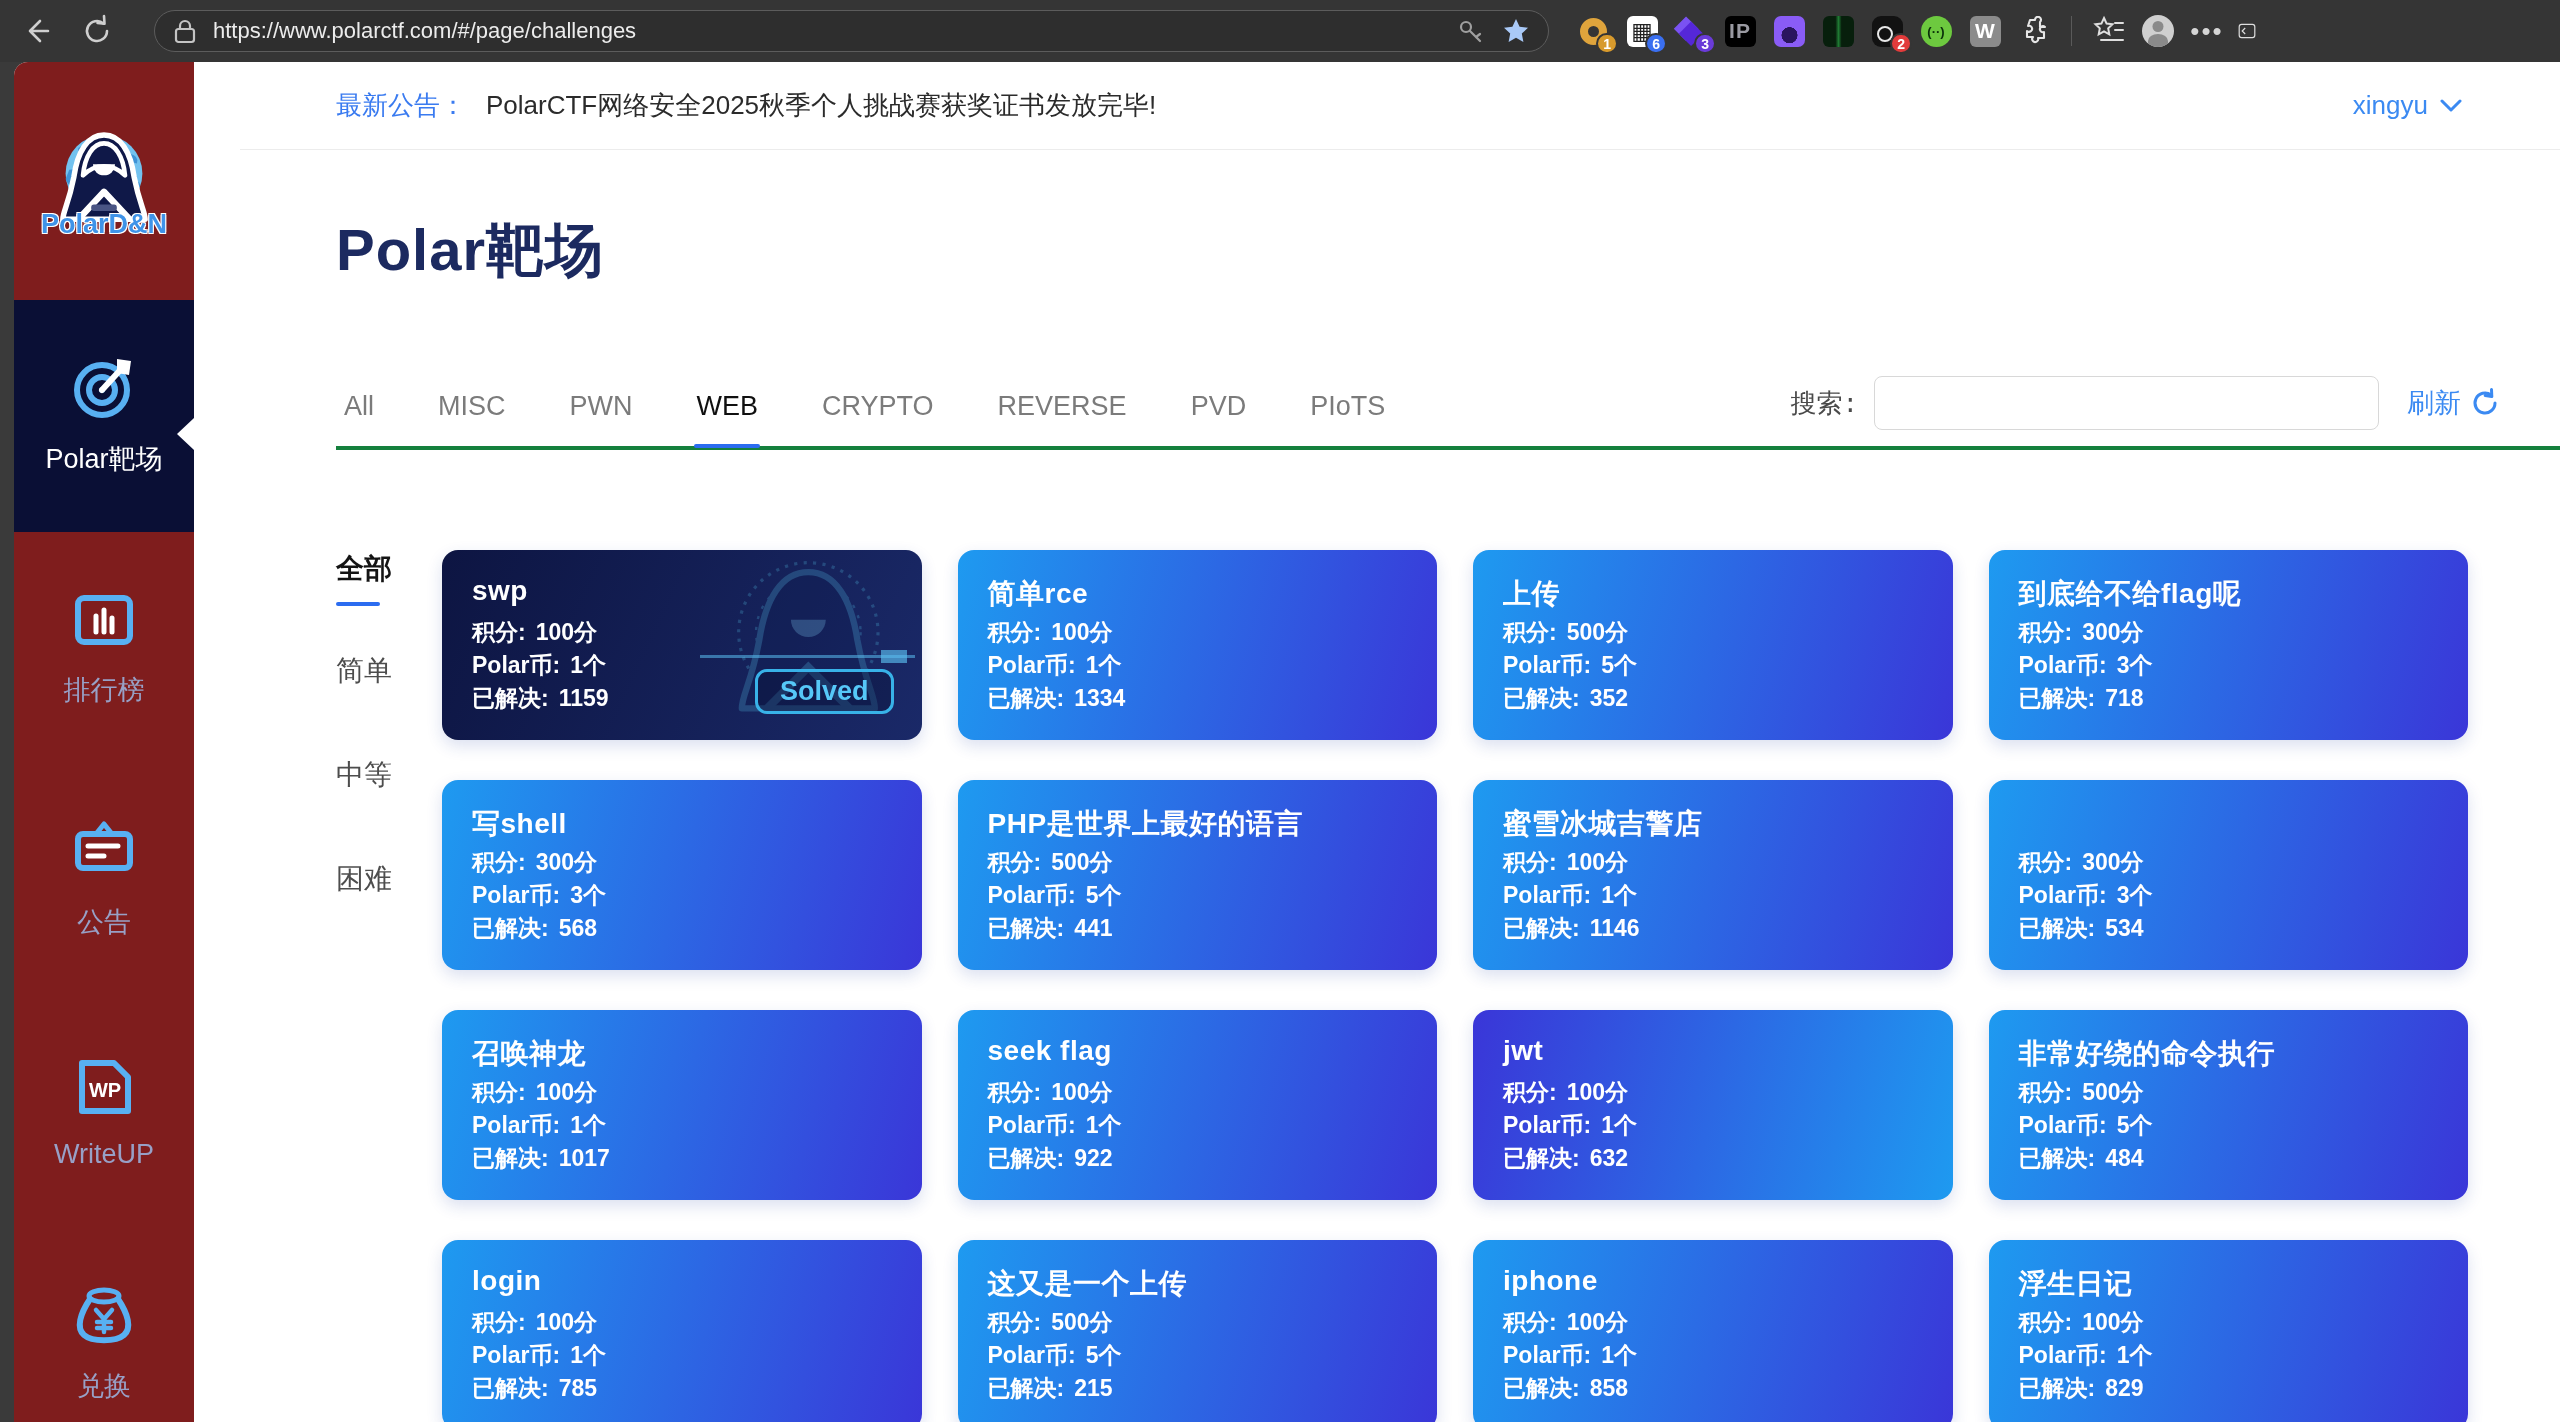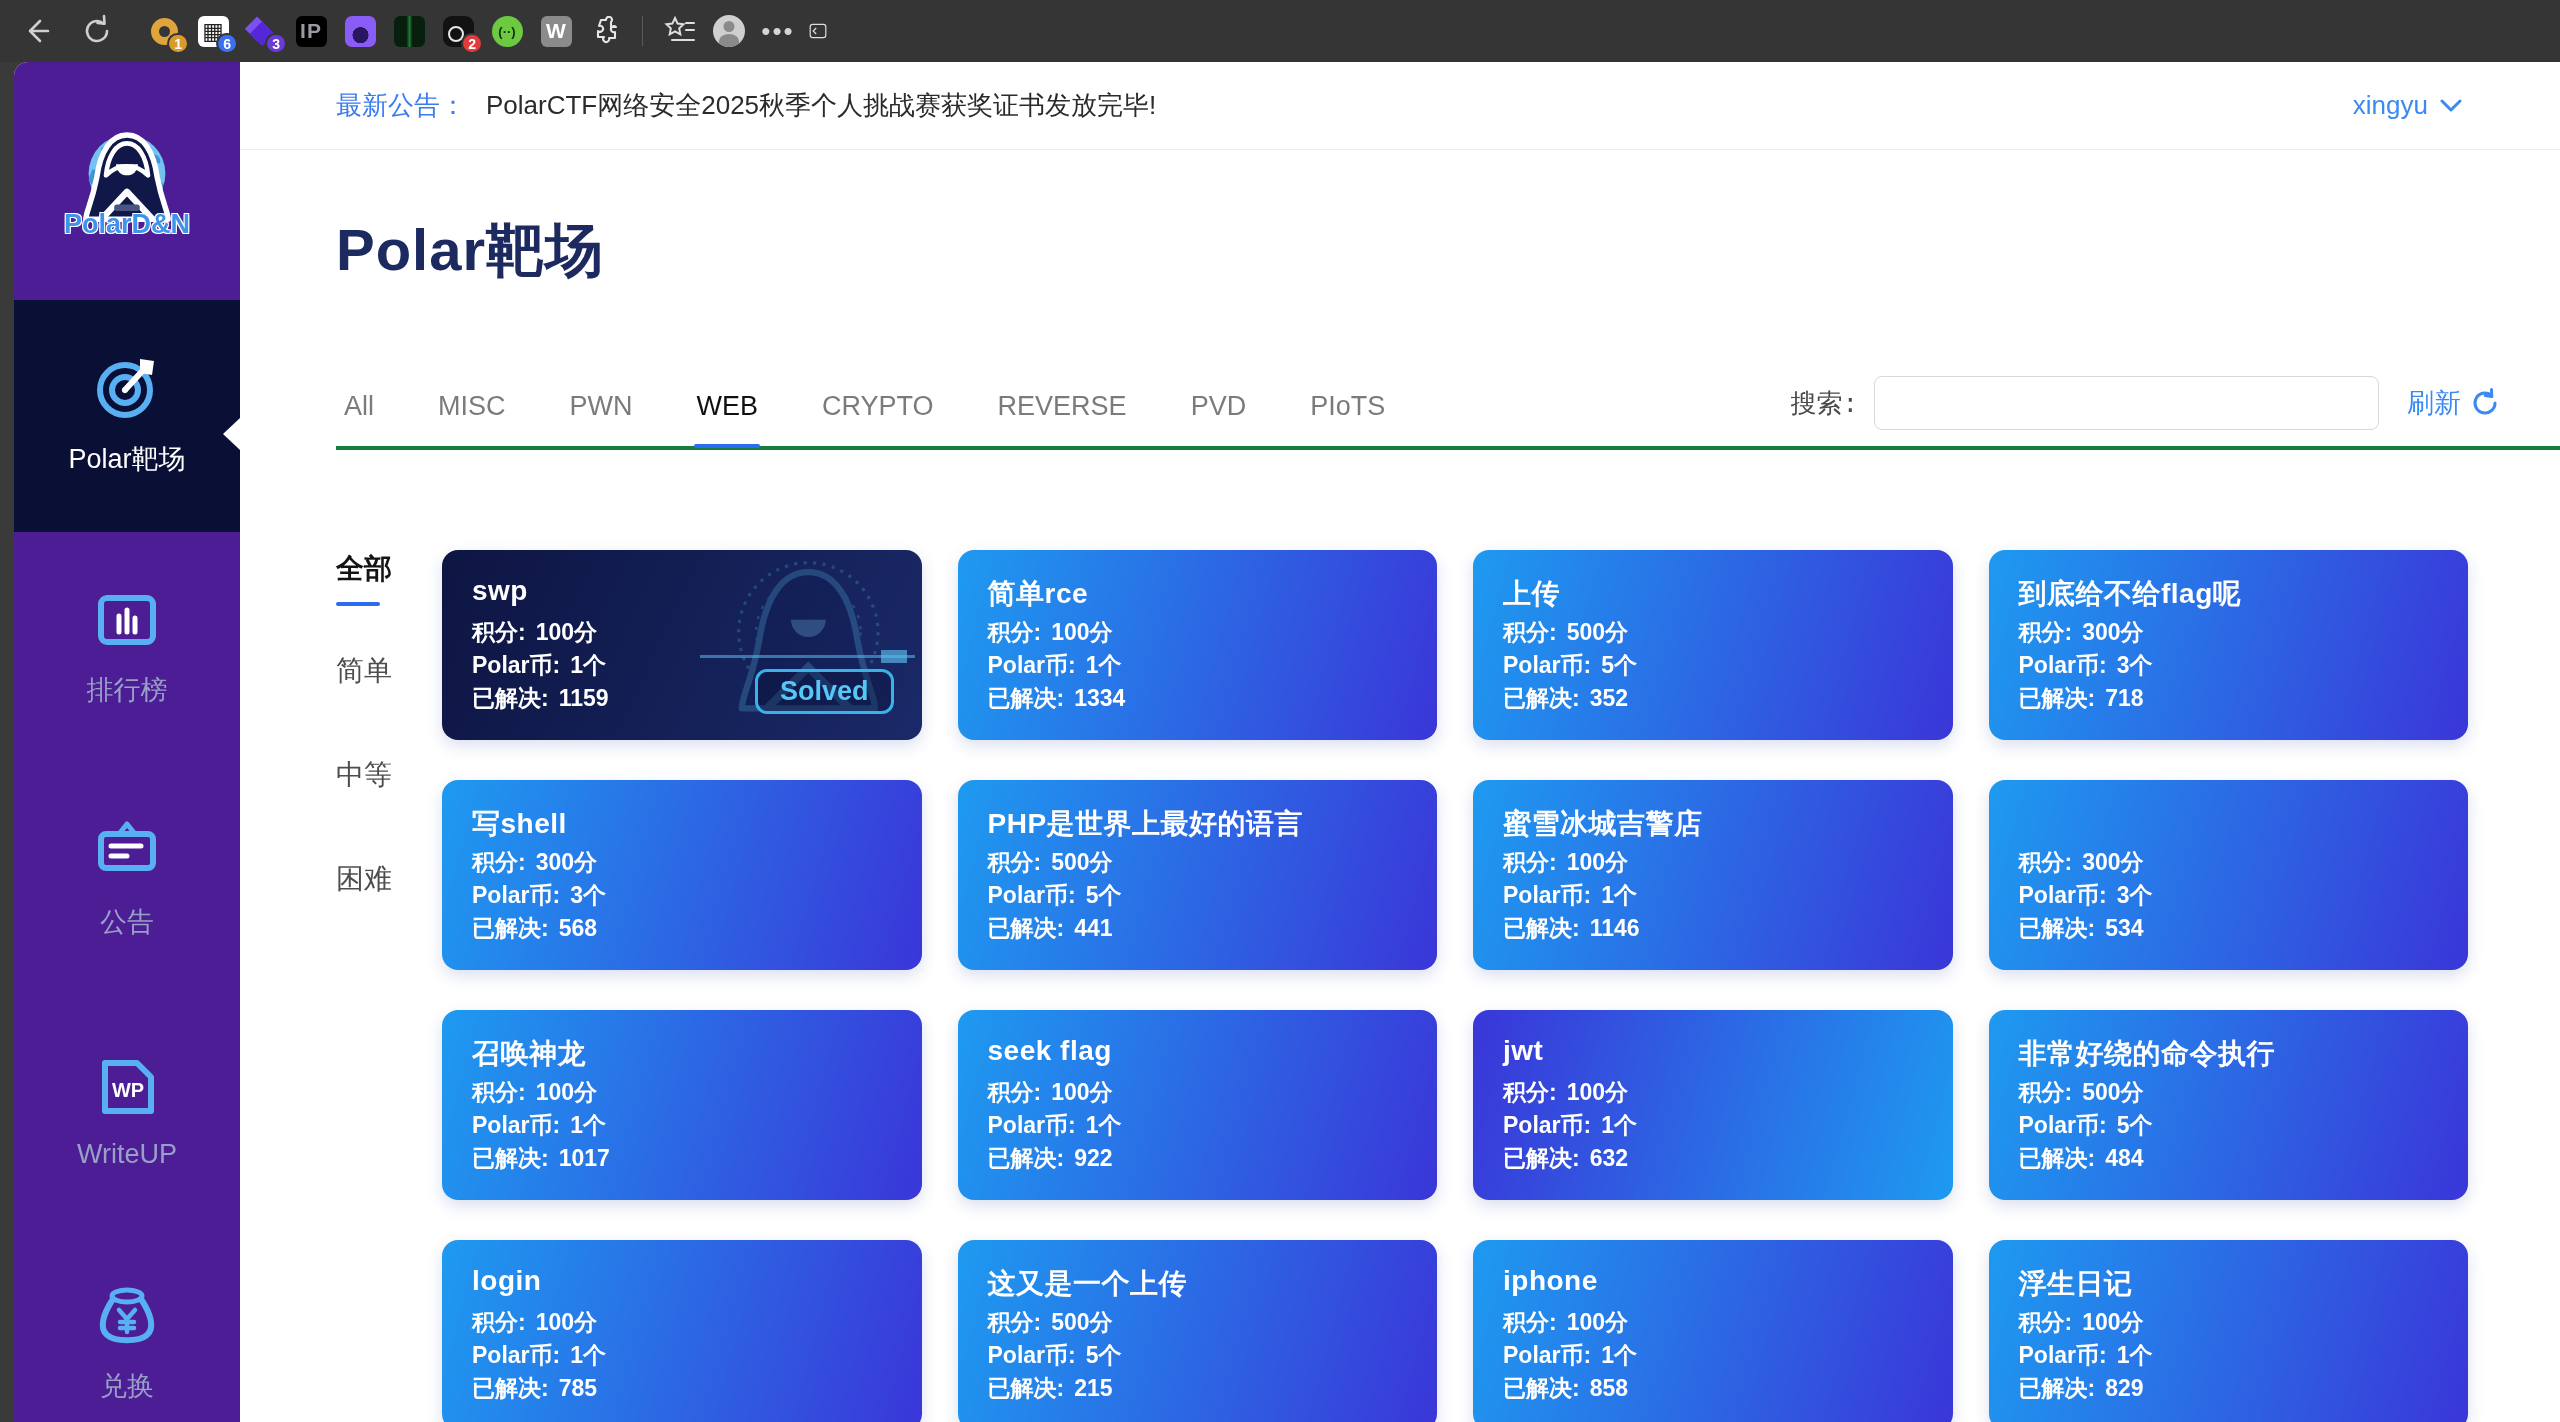--- a/index.html
+++ b/index.html
@@ -40,21 +40,21 @@
                            width:11px; height:11px; border-radius:50%; background:#8a8a8a; }
   .avatar-chrome::after { content:""; position:absolute; left:50%; top:19px; transform:translateX(-50%);
                           width:20px; height:14px; border-radius:50% 50% 0 0; background:#8a8a8a; }
   .dots { color:#d5d5d5; font-size:26px; letter-spacing:2px; }
 
   
   .page { position:absolute; top:62px; left:14px; right:0; bottom:0; background:#fff;
           border-top-left-radius:14px; overflow:hidden; }
 
   
-  .sidebar { position:absolute; left:0; top:0; bottom:0; width:226px; background:#4c1d95; }
+  .sidebar { position:absolute; left:0; top:0; bottom:0; width:180px; background:#7f1d1d; }
   .logo-wrap { height:238px; display:flex; flex-direction:column; align-items:center; justify-content:center; }
   .logo-text { margin-top:-26px; font-size:27px; font-weight:bold; color:#3f93e8;
                text-shadow:-1px -1px 0 #fff, 1px -1px 0 #fff, -1px 1px 0 #fff, 1px 1px 0 #fff; }
   .side-item { position:relative; height:232px; display:flex; flex-direction:column; align-items:center;
                justify-content:center; gap:20px; color:#98a0c6; font-size:27px; cursor:pointer; }
   .side-item.active { background:#0a0f35; color:#fff; }
   .side-item.active::after { content:""; position:absolute; right:0; top:118px;
                border-top:16px solid transparent; border-bottom:16px solid transparent;
                border-right:17px solid #fff; }
 
@@ -112,20 +112,36 @@
   <div class="nav-btn">
     <svg width="34" height="34" viewBox="0 0 34 34">
       <path d="M20 7 L10 17 L20 27 M10 17 H28" stroke="#cfcfcf" stroke-width="2.6" fill="none" stroke-linecap="round" stroke-linejoin="round"></path>
     </svg>
   </div>
   <div class="nav-btn">
     <svg width="34" height="34" viewBox="0 0 34 34">
       <path d="M27 17 a10 10 0 1 1 -3.5 -7.6" stroke="#cfcfcf" stroke-width="2.6" fill="none" stroke-linecap="round"></path>
       <path d="M24 2 L24.5 9.8 L17.5 9" stroke="#cfcfcf" stroke-width="2.6" fill="none" stroke-linecap="round" stroke-linejoin="round"></path>
     </svg>
+  </div>
+  <div class="addr">
+    <svg width="24" height="26" viewBox="0 0 24 26">
+      <rect x="3" y="11" width="18" height="13" rx="2.5" fill="none" stroke="#c4c4c4" stroke-width="2.2"></rect>
+      <path d="M7 11 V8 a5 5 0 0 1 10 0 V11" fill="none" stroke="#c4c4c4" stroke-width="2.2"></path>
+    </svg>
+    <span class="url">https://www.polarctf.com/#/page/challenges</span>
+    <div class="addr-actions">
+      <svg width="28" height="28" viewBox="0 0 28 28">
+        <circle cx="10" cy="10" r="5" fill="none" stroke="#9f9f9f" stroke-width="2.2"></circle>
+        <path d="M14 14 L24 24 M20 20 L24 17" stroke="#9f9f9f" stroke-width="2.2" fill="none" stroke-linecap="round"></path>
+      </svg>
+      <svg width="28" height="28" viewBox="0 0 28 28">
+        <path d="M14 2 L17.6 9.8 L26 10.8 L19.8 16.6 L21.4 25 L14 20.8 L6.6 25 L8.2 16.6 L2 10.8 L10.4 9.8 Z" fill="#a9c9f7"></path>
+      </svg>
+    </div>
   </div>
 
   <div class="ext-row">
     <div class="ext">
       <span class="ext-ring"></span>
       <span class="badge" style="background:#d89a2c">1</span>
     </div>
     <div class="ext">
       <span class="ext-sq ext-qr">▦</span>
       <span class="badge" style="background:#3a6ff0">6</span>

